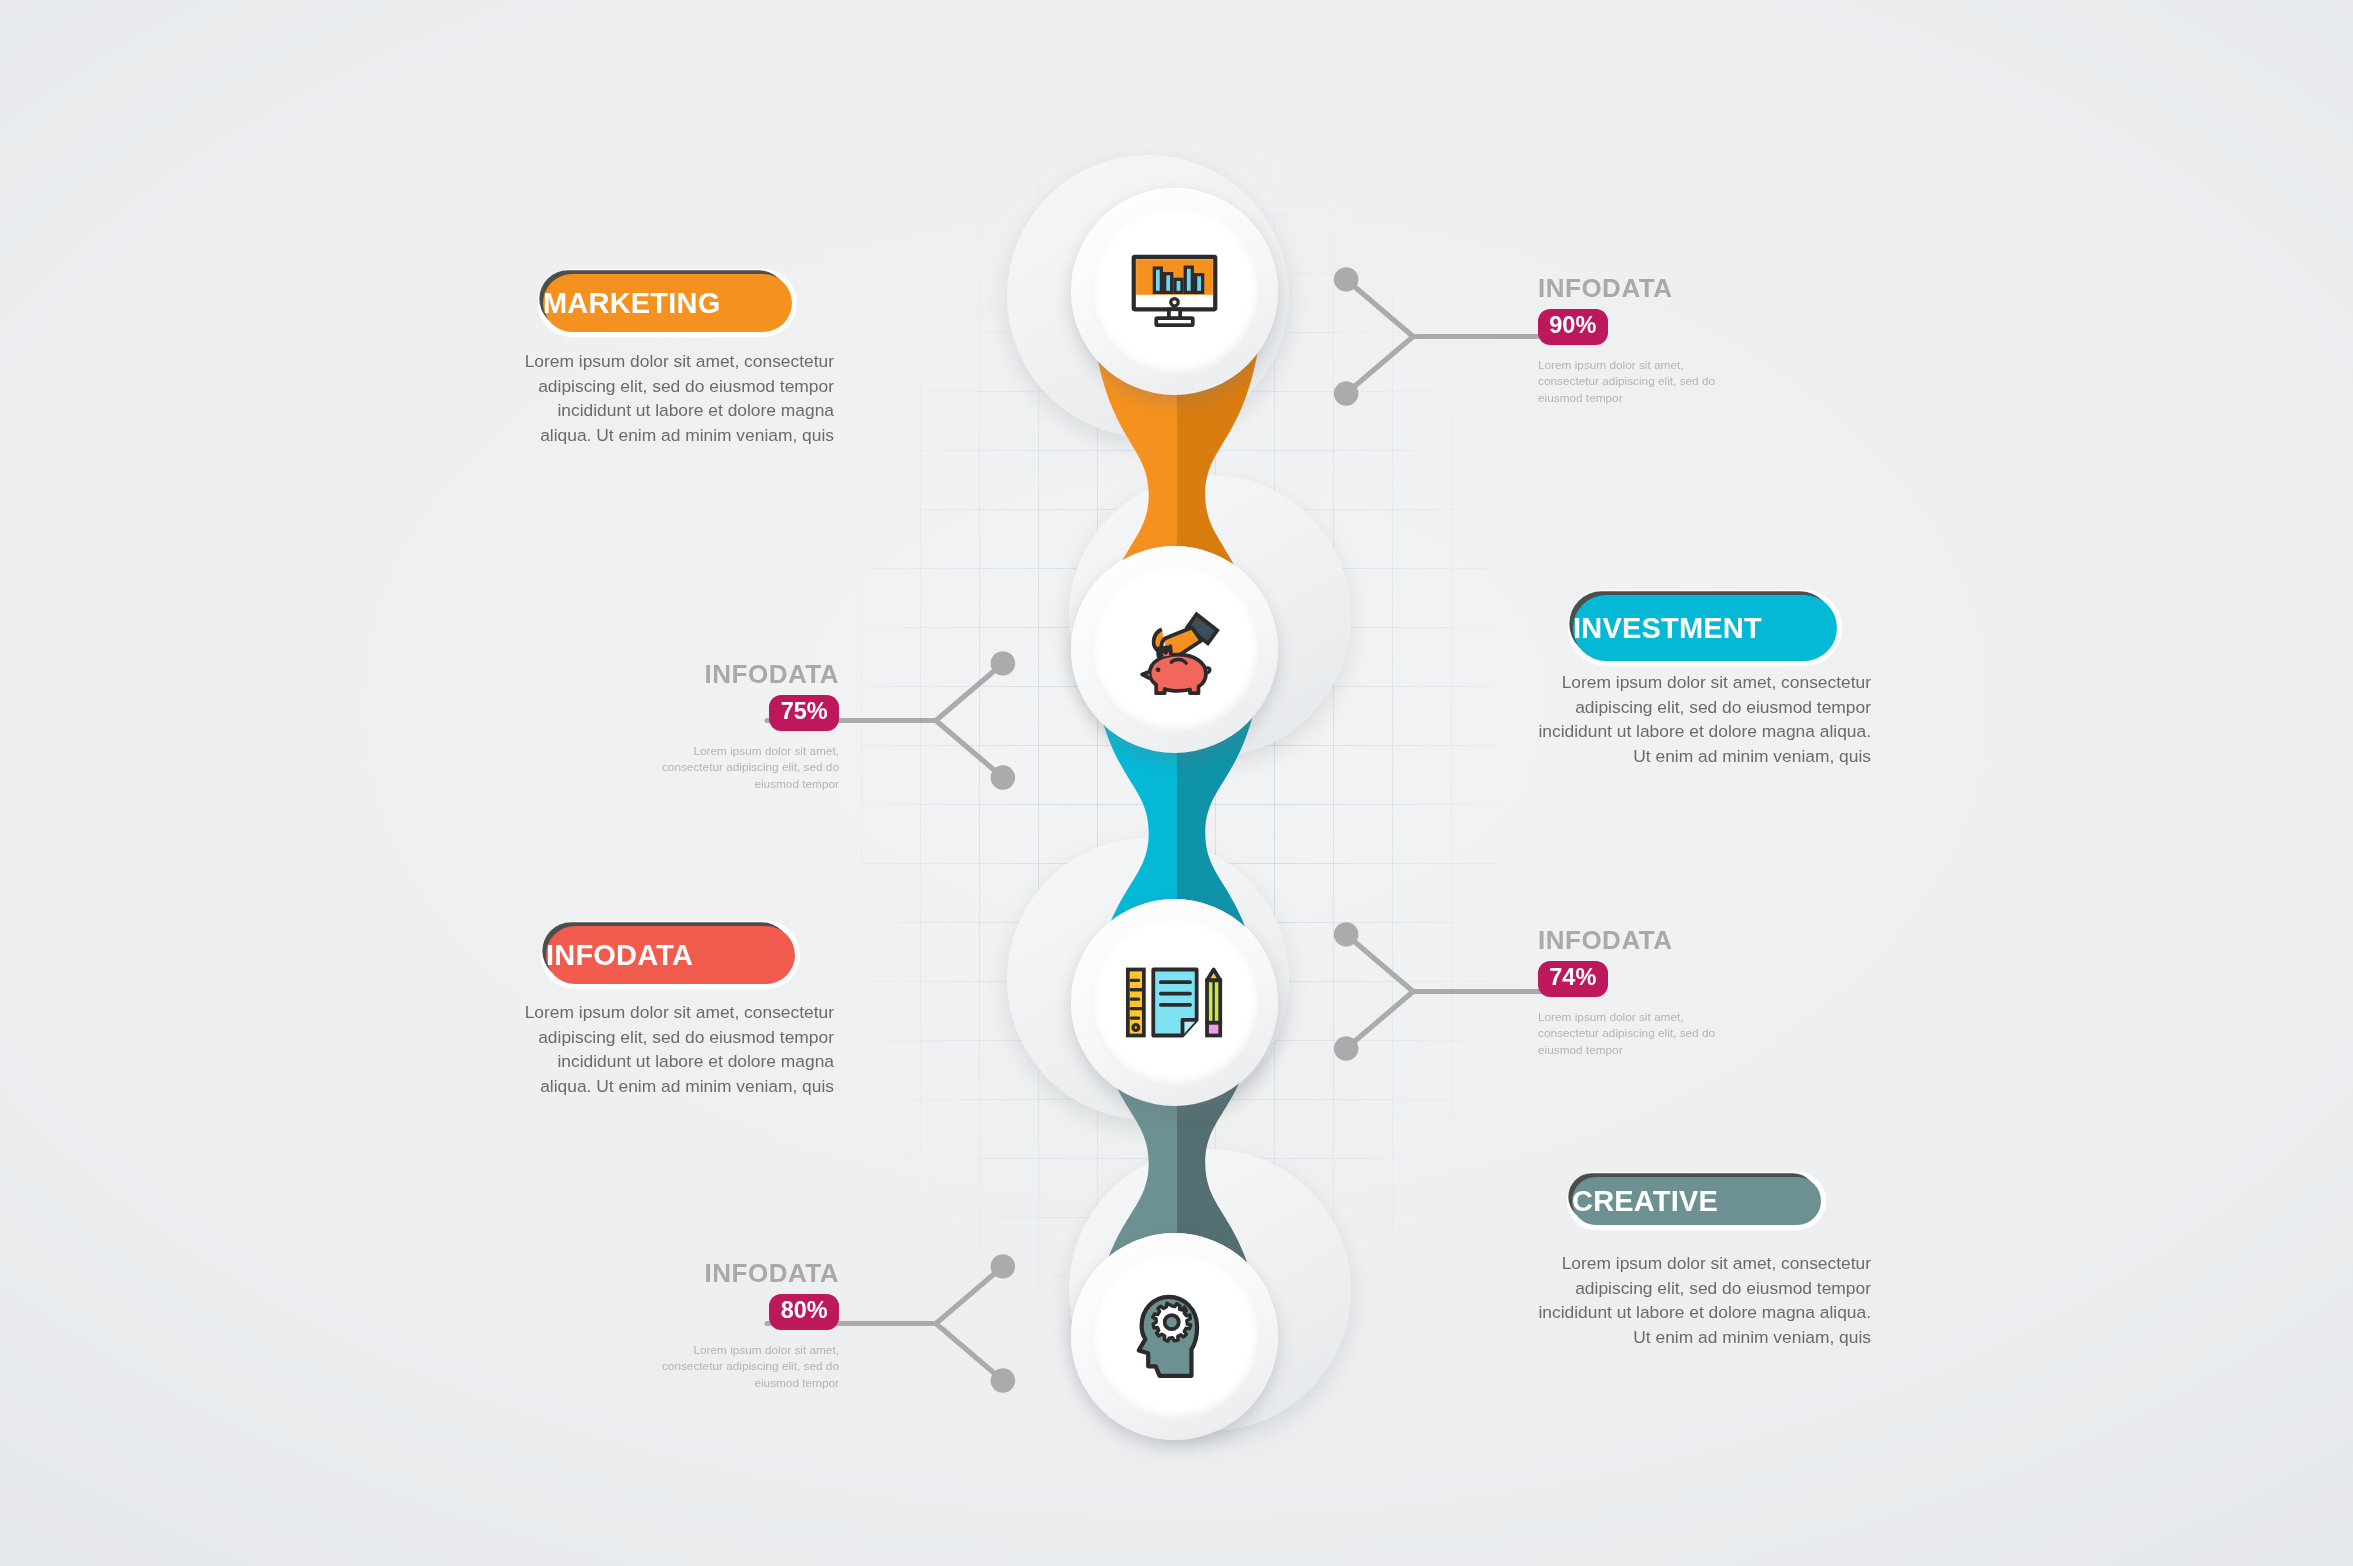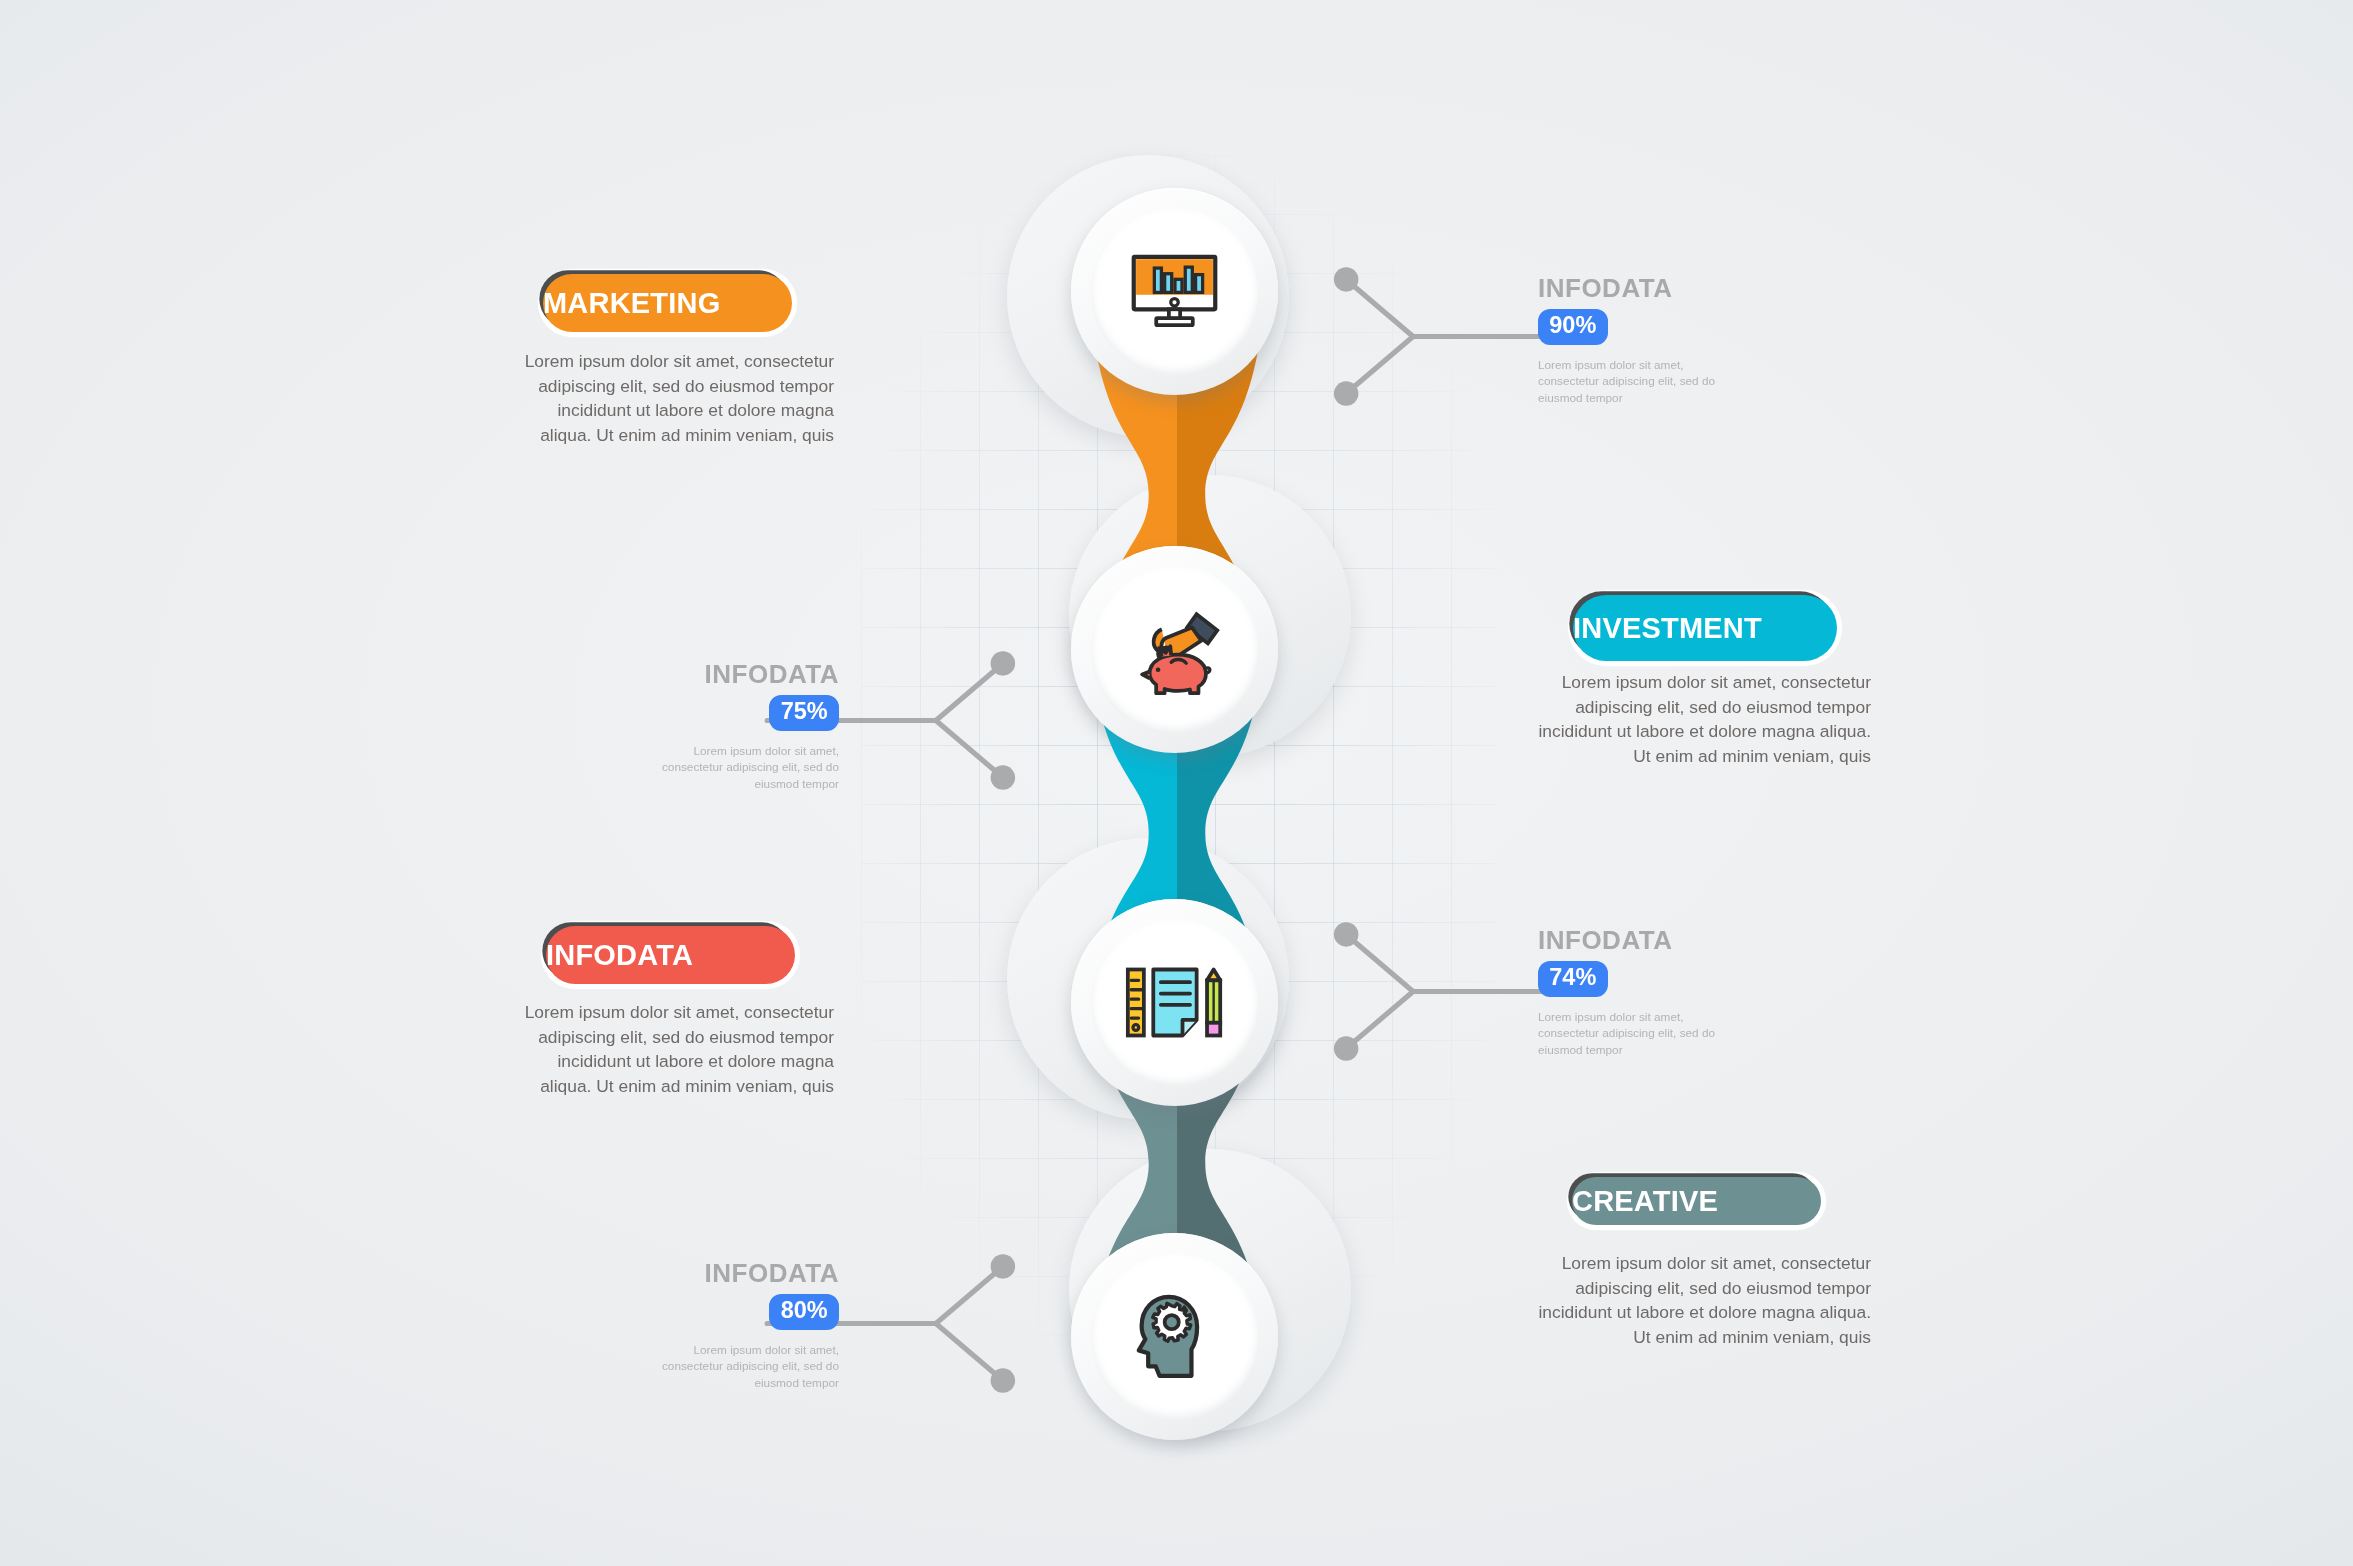--- a/index.html
+++ b/index.html
@@ -75,21 +75,21 @@
   .copy.right { text-align:right; }
 
   
   .info { position:absolute;margin-top:17px; }
   .info .ttl {
     color:#a7a9ab; font-weight:bold; letter-spacing:0.5px;
     font-size:26px; line-height:1;
   }
   .info .badge {
     display:inline-flex; align-items:center; justify-content:center;
-    background:#3b82f6; color:#ffffff;
+    background:#be185d; color:#ffffff;
     font-weight:bold; font-size:23.5px;
     border-radius:12.2px;
     padding:3.8px 11.3px 5.6px 11.3px;
     margin-top:7.5px;
   }
   .info .sub {
     color:#b2b4b6; font-size:11.8px; line-height:1.38; margin-top:12.2px;
   }
   .info.alignR { text-align:right; }
   .info.alignL { text-align:left; }

